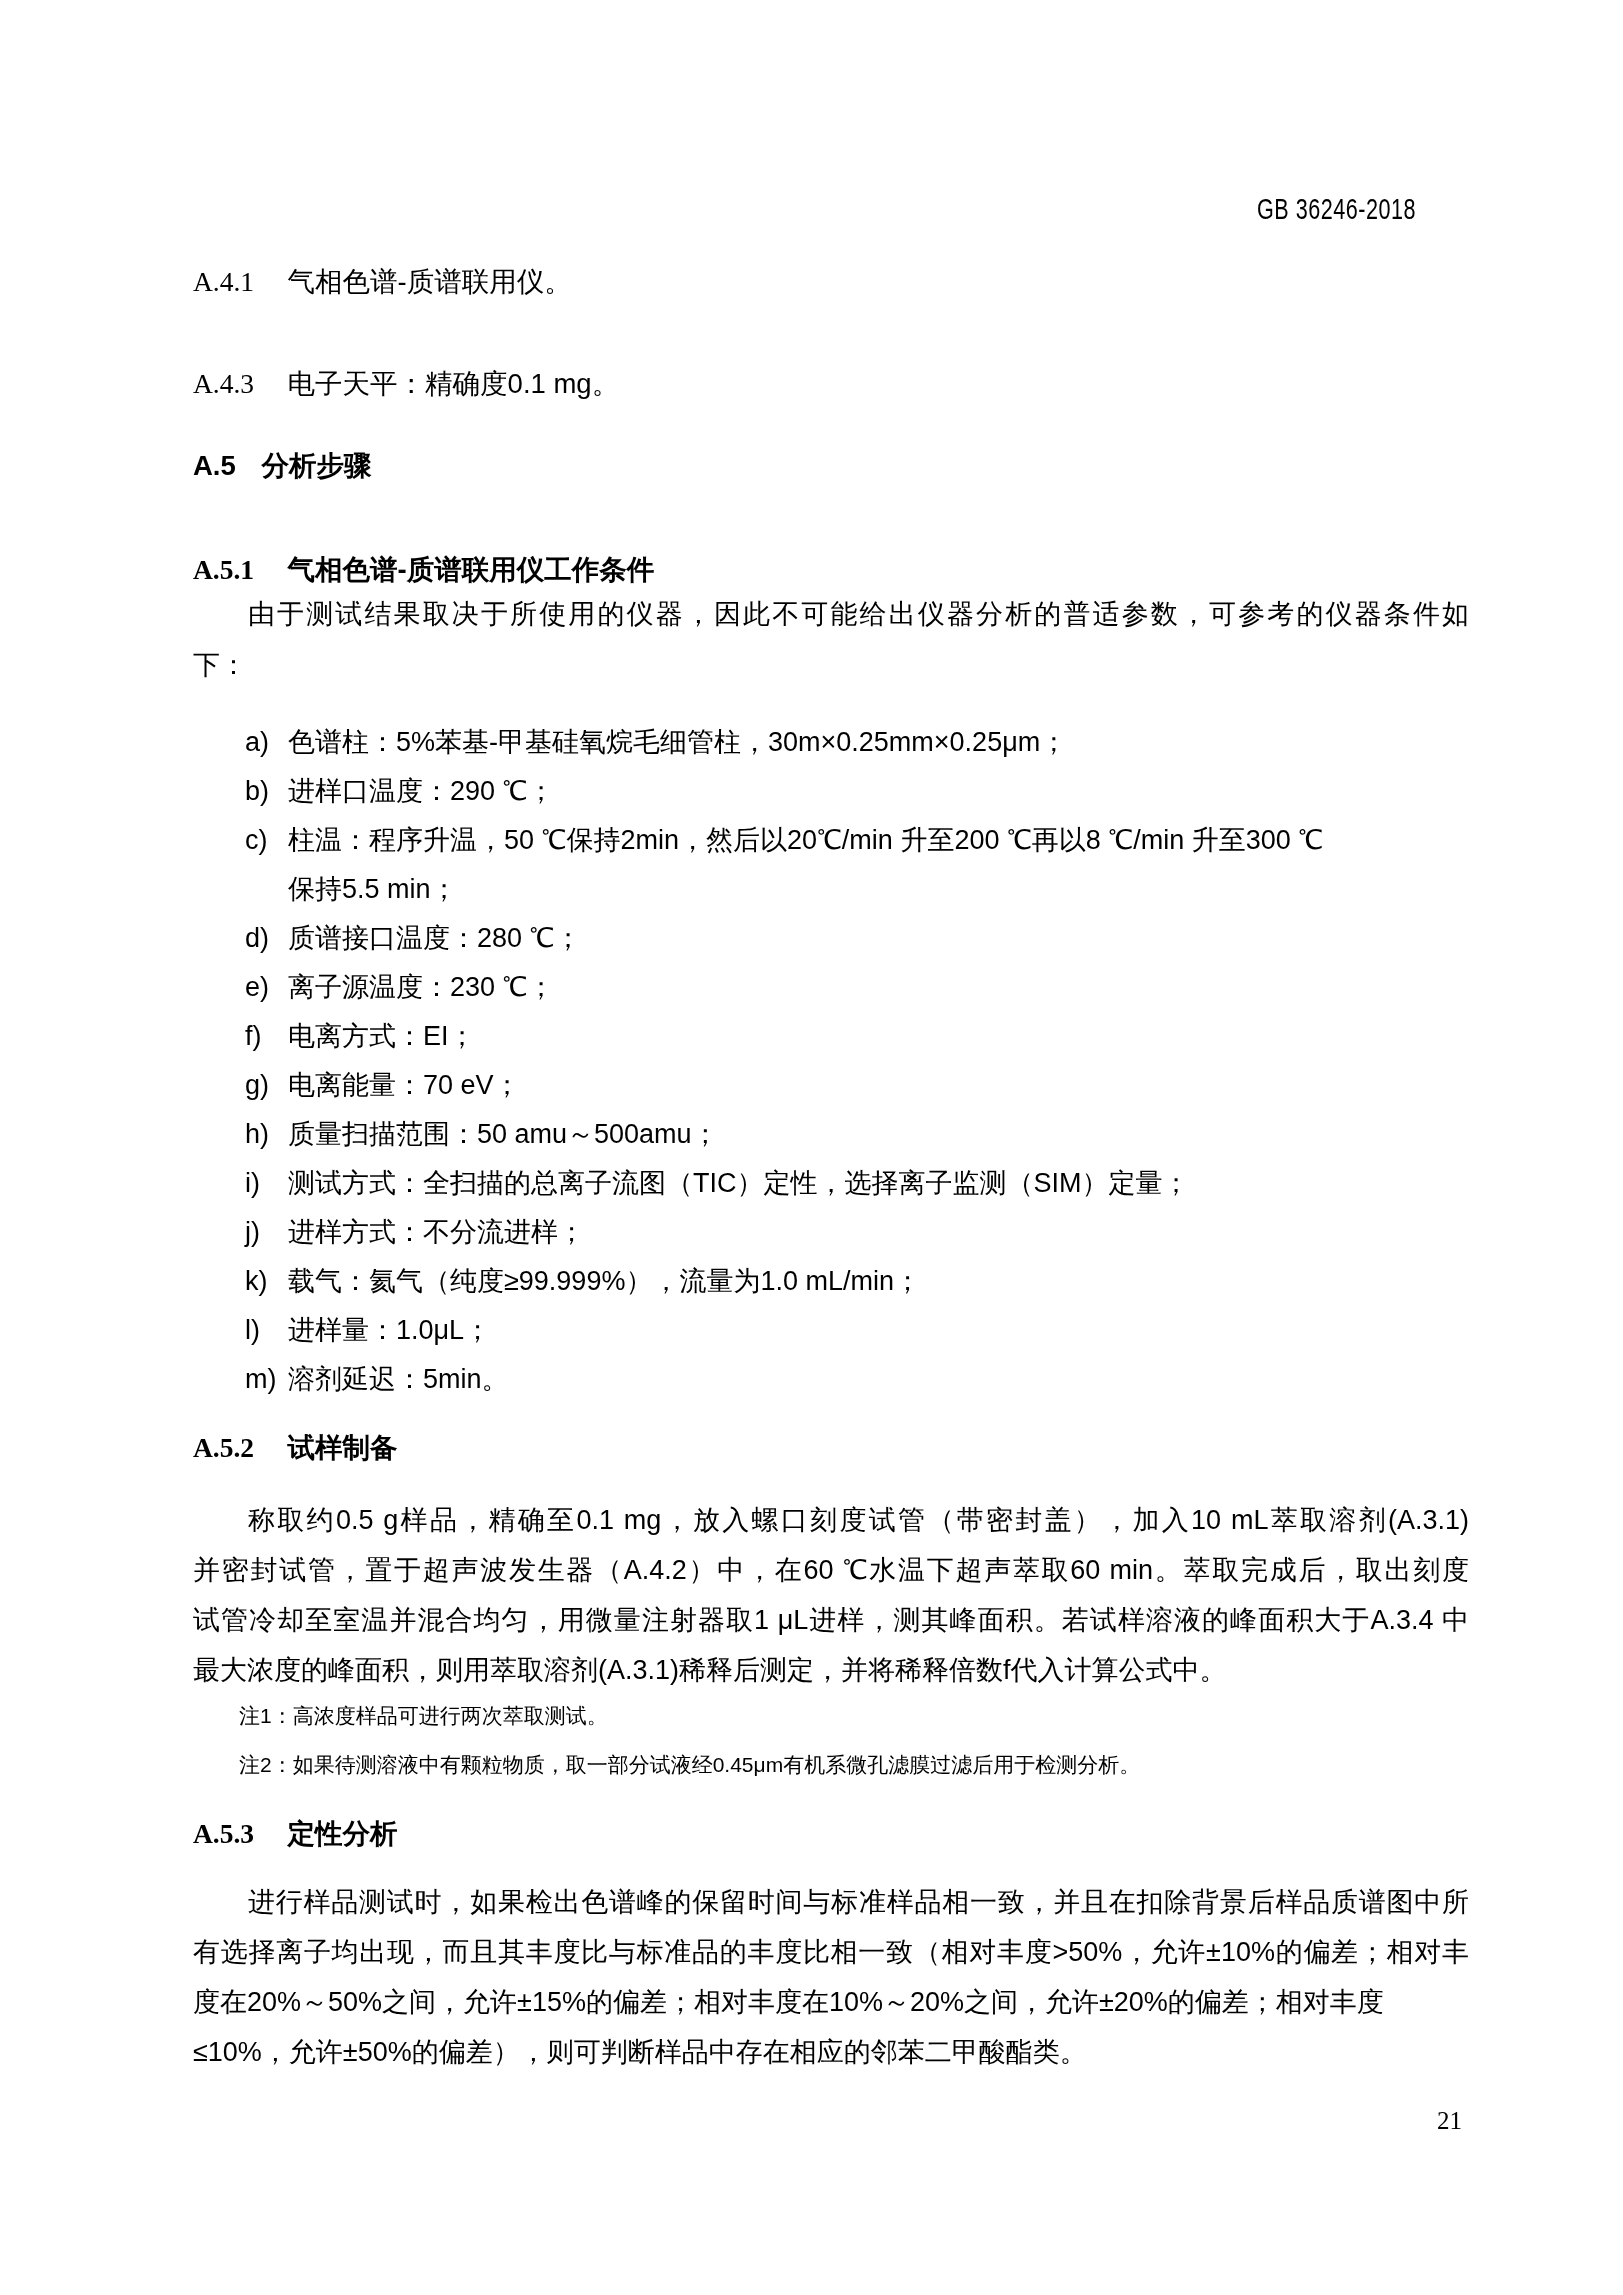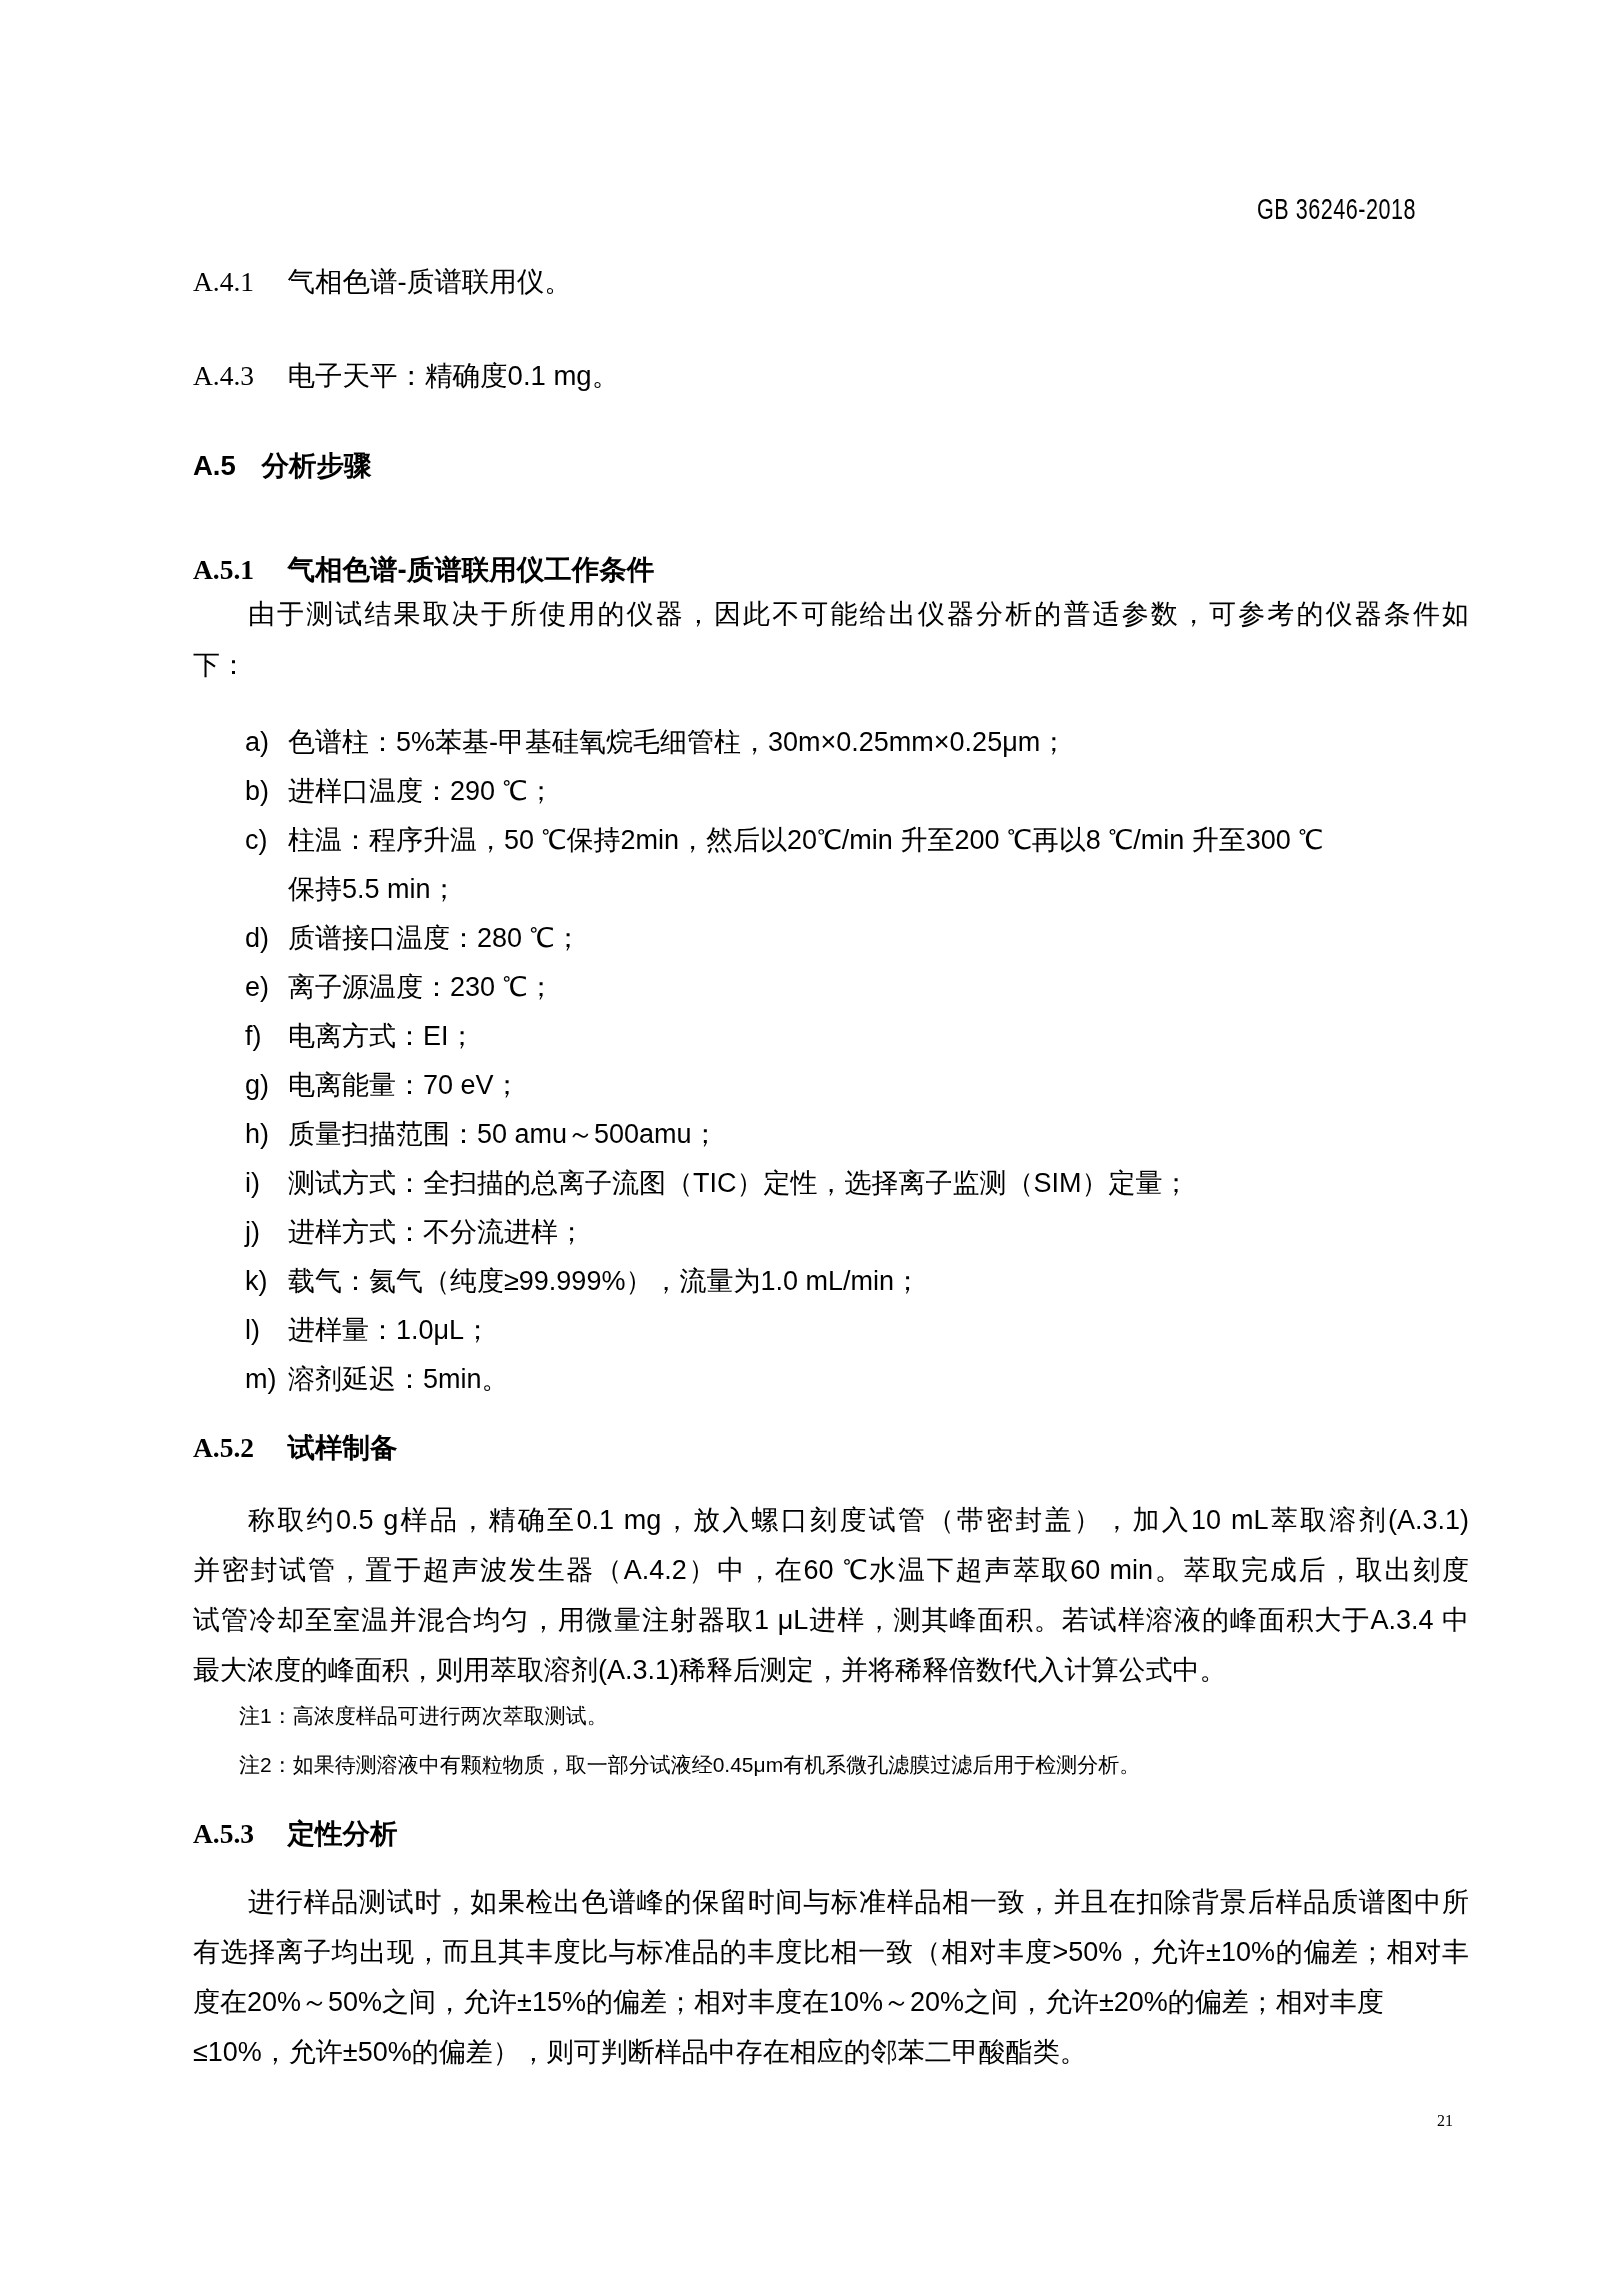--- a/index.html
+++ b/index.html
@@ -77,36 +77,36 @@
   .note {
     font-size: 21px;
     line-height: 34px;
     padding-left: 46px;
     white-space: nowrap;
   }
   .page-num {
     position: absolute;
     left: 1437px;
     top: 2106px;
-    font-size: 16px;
+    font-size: 25px;
     line-height: 30px;
     font-family: "Liberation Serif", serif;
   }
 </style>
 </head>
 <body>
 
 <div class="page">
 
   <div class="doc-header">GB 36246-2018</div>
 
   <div class="blk clause" style="top:262px">
     <span class="num">A.4.1</span><span>气相色谱-质谱联用仪。</span>
   </div>
-  <div class="blk clause" style="top:356px">
+  <div class="blk clause" style="top:364px">
     <span class="num">A.4.3</span><span>电子天平：精确度0.1 mg。</span>
   </div>
 
   <div class="blk clause bold" style="top:446px">
     <span class="num-short">A.5</span><span>分析步骤</span>
   </div>
 
   <div class="blk clause bold" style="top:550px">
     <span class="num">A.5.1</span><span>气相色谱-质谱联用仪工作条件</span>
   </div>

